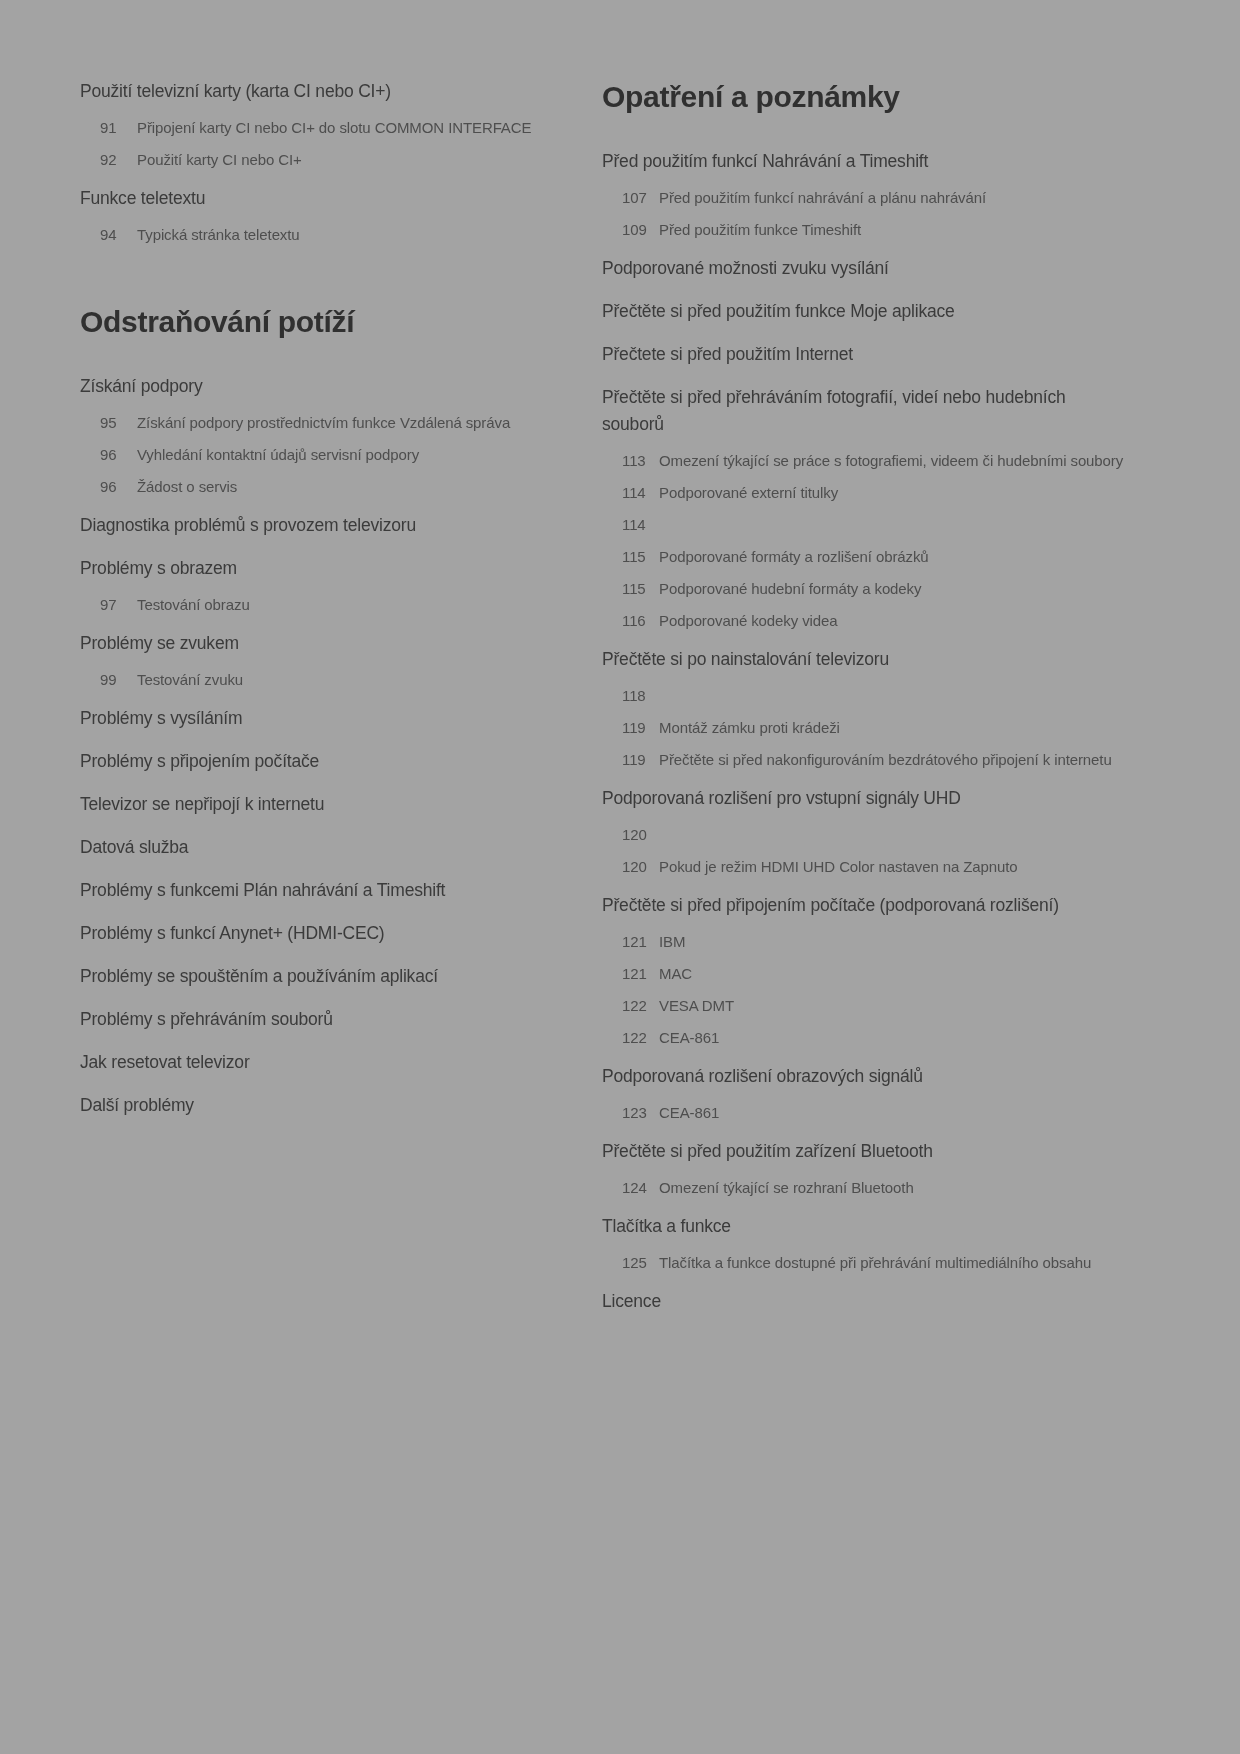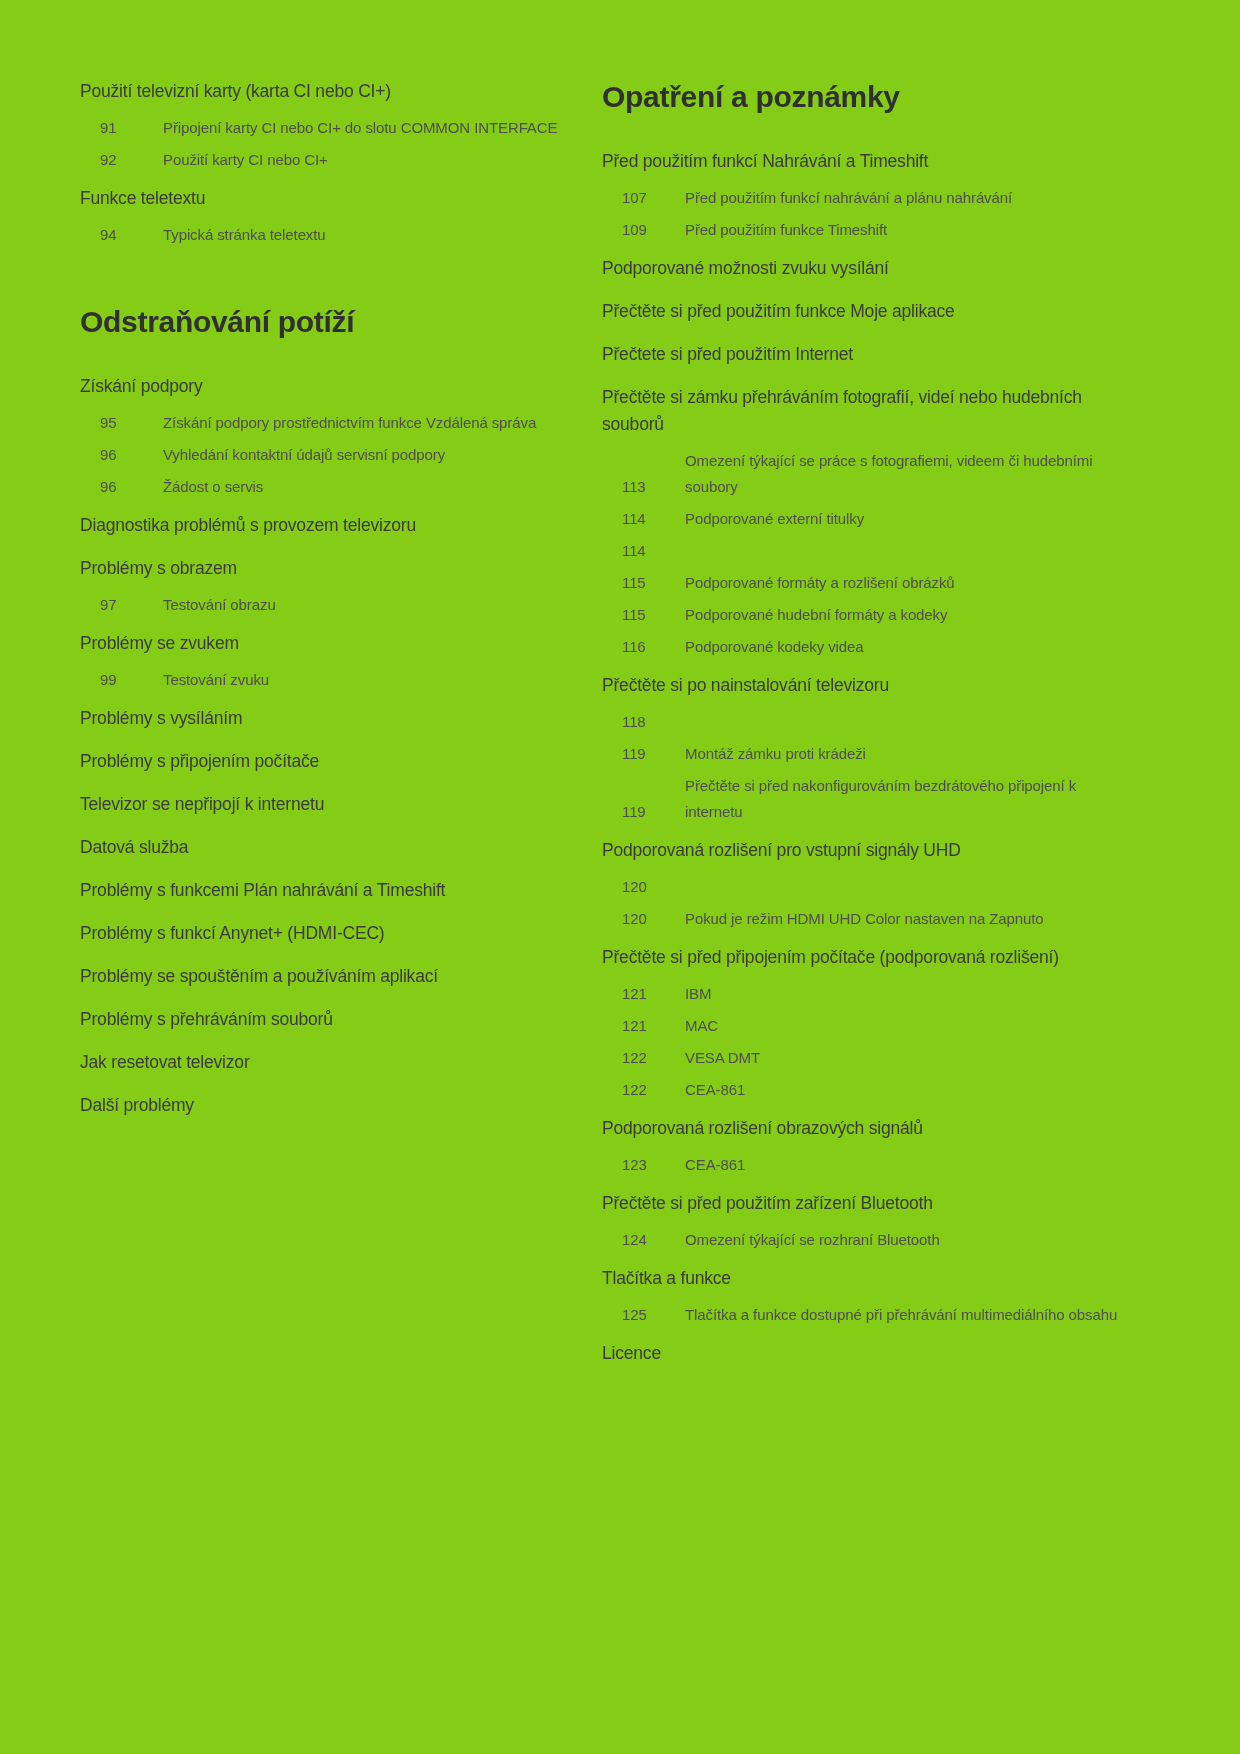--- a/index.html
+++ b/index.html
@@ -10,21 +10,21 @@
   body {
     width: 1240px;
     height: 1754px;
     position: relative;
     font-family: "Liberation Sans", sans-serif;
     -webkit-font-smoothing: antialiased;
   }
   .page {
     position: absolute;
     inset: 0;
-    background: #84cc16;
+    background: #a3a3a3;
     overflow: hidden;
   }
   .col {
     position: absolute;
     top: 0;
     display: flex;
     flex-direction: column;
     align-items: stretch;
     padding-top: 78px;
     box-sizing: border-box;
@@ -64,21 +64,20 @@
   }
   .item .num {
     flex: none;
     width: 37px;
     margin-left: 20px;
     color: #4e4e4e;
   }
   .item .lab {
     flex: 1 1 auto;
     min-width: 0;
-    margin-left: 26px;
   }
 </style>
 </head>
 <body>
 
 <div class="page">
   <div class="col col-left">
       <div class="h2">Použití televizní karty (karta CI nebo CI+)</div>
       <div class="item">
         <span class="num">91</span>
@@ -136,21 +135,21 @@
         <span class="num">107</span>
         <span class="lab">Před použitím funkcí nahrávání a plánu nahrávání</span>
       </div>
       <div class="item">
         <span class="num">109</span>
         <span class="lab">Před použitím funkce Timeshift</span>
       </div>
       <div class="h2">Podporované možnosti zvuku vysílání</div>
       <div class="h2">Přečtěte si před použitím funkce Moje aplikace</div>
       <div class="h2">Přečtete si před použitím Internet</div>
-      <div class="h2">Přečtěte si zámku přehráváním fotografií, videí nebo hudebních souborů</div>
+      <div class="h2">Přečtěte si před přehráváním fotografií, videí nebo hudebních souborů</div>
       <div class="item">
         <span class="num">113</span>
         <span class="lab">Omezení týkající se práce s fotografiemi, videem či hudebními soubory</span>
       </div>
       <div class="item">
         <span class="num">114</span>
         <span class="lab">Podporované externí titulky</span>
       </div>
       <div class="item">
         <span class="num">114</span>

